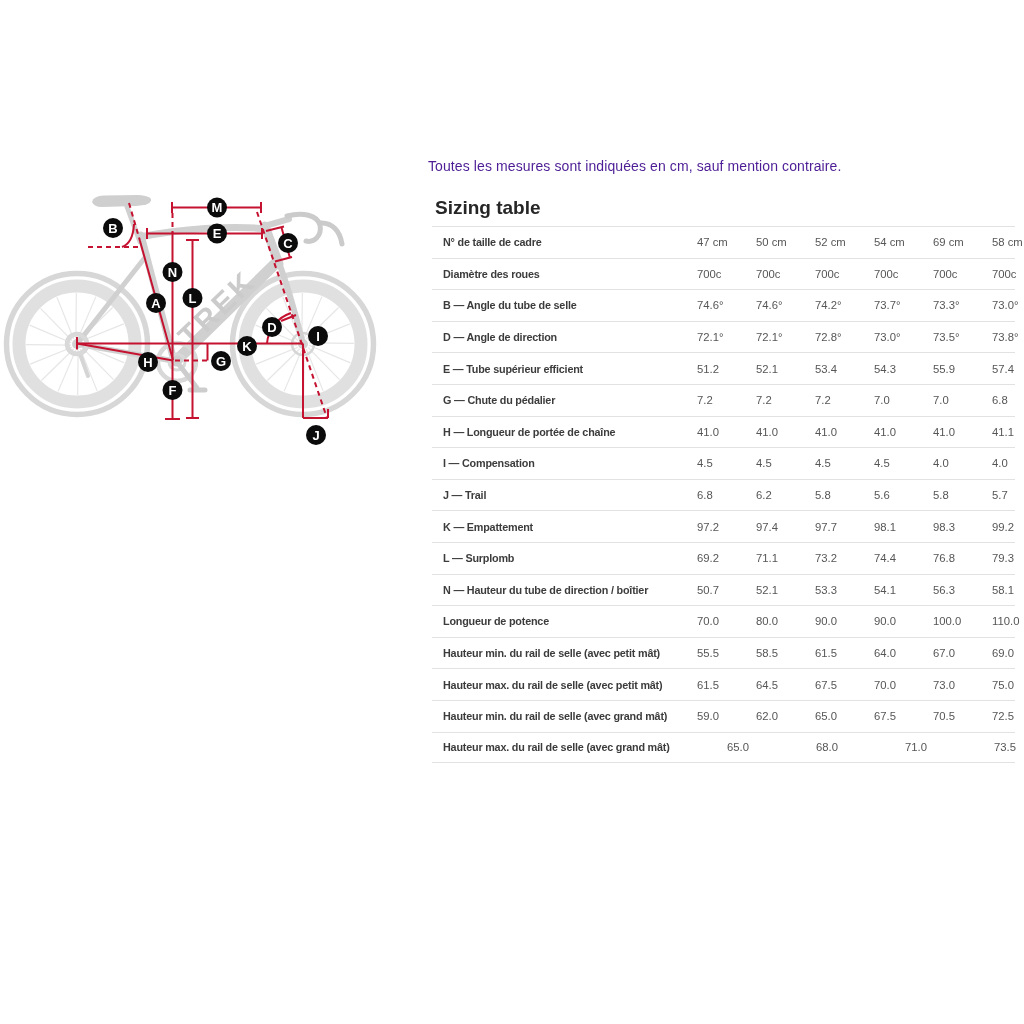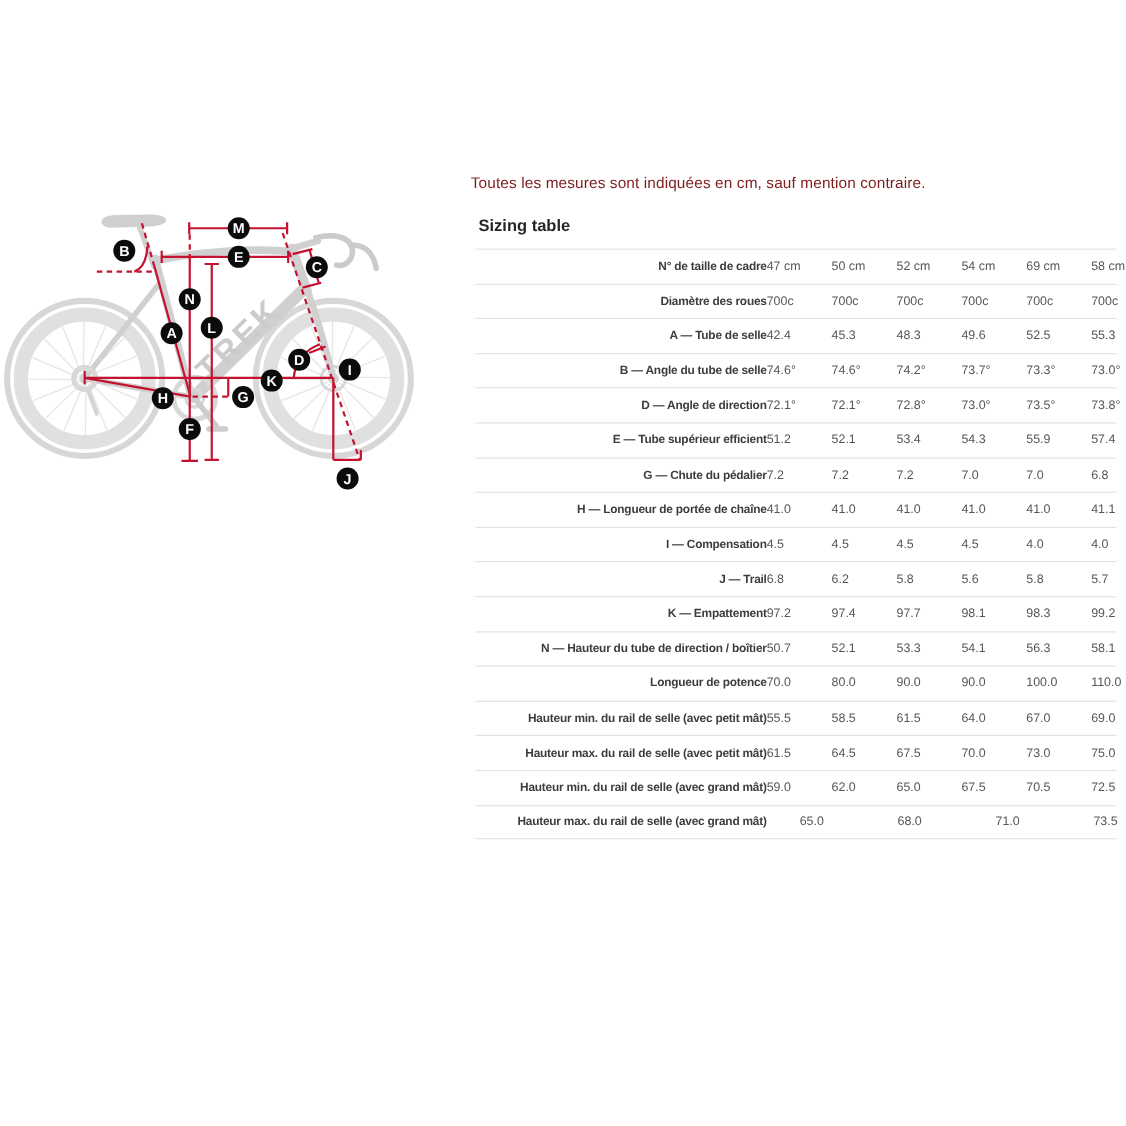--- a/index.html
+++ b/index.html
@@ -1,28 +1,28 @@
 <!DOCTYPE html>
 <html><head>
 <meta charset="utf-8">
 <style>
   html,body{margin:0;padding:0;background:#ffffff;}
   body{width:1024px;height:1024px;position:relative;overflow:hidden;
        font-family:"Liberation Sans", sans-serif;}
   .note{position:absolute;left:428px;top:158px;font-size:14px;font-weight:500;
-        color:#7f1d1d;letter-spacing:.1px;}
-  .sizing-title{position:absolute;left:435px;top:197px;font-size:15px;
+        color:#4c1d95;letter-spacing:.1px;}
+  .sizing-title{position:absolute;left:435px;top:197px;font-size:19px;
         font-weight:bold;color:#262626;}
   .sizing-table{position:absolute;left:432px;top:226px;width:583px;}
   .trow{display:grid;grid-template-columns:265px 59px 59px 59px 59px 59px 59px;
         align-items:center;height:31.6px;box-sizing:border-box;
         border-top:1px solid #e2e2e2;}
   .trow:last-child{border-bottom:1px solid #e2e2e2;gap:30px;}
   .tlabel{padding-left:11px;font-size:10.8px;font-weight:bold;color:#3c3c3c;
-        letter-spacing:-.2px;white-space:nowrap;text-align:right;}
+        letter-spacing:-.2px;white-space:nowrap;}
   .tval{font-size:11.3px;font-weight:400;color:#565656;white-space:nowrap;}
   .bike-diagram{position:absolute;left:0;top:150px;width:440px;height:330px;}
   .bike-stroke{stroke:#d0d0d0;fill:none;stroke-linecap:round;}
   .red-line{stroke:#c41230;stroke-width:2;fill:none;stroke-linecap:butt;}
   .red-dash{stroke:#c41230;stroke-width:2;fill:none;stroke-dasharray:5 4;}
   .marker-letter{fill:#ffffff;font-size:13px;font-weight:bold;
         font-family:"Liberation Sans", sans-serif;text-anchor:middle;}
   .trek-logo{fill:#cbcbcb;font-size:30px;font-weight:bold;letter-spacing:3px;
         font-family:"Liberation Sans", sans-serif;text-anchor:middle;}
 </style>
@@ -223,29 +223,20 @@
     <div class="trow">
       <div class="tlabel">Diamètre des roues</div>
       <div class="tval">700c</div>
       <div class="tval">700c</div>
       <div class="tval">700c</div>
       <div class="tval">700c</div>
       <div class="tval">700c</div>
       <div class="tval">700c</div>
     </div>
     <div class="trow">
-      <div class="tlabel">A — Tube de selle</div>
-      <div class="tval">42.4</div>
-      <div class="tval">45.3</div>
-      <div class="tval">48.3</div>
-      <div class="tval">49.6</div>
-      <div class="tval">52.5</div>
-      <div class="tval">55.3</div>
-    </div>
-    <div class="trow">
       <div class="tlabel">B — Angle du tube de selle</div>
       <div class="tval">74.6°</div>
       <div class="tval">74.6°</div>
       <div class="tval">74.2°</div>
       <div class="tval">73.7°</div>
       <div class="tval">73.3°</div>
       <div class="tval">73.0°</div>
     </div>
     <div class="trow">
       <div class="tlabel">D — Angle de direction</div>
@@ -304,20 +295,29 @@
     <div class="trow">
       <div class="tlabel">K — Empattement</div>
       <div class="tval">97.2</div>
       <div class="tval">97.4</div>
       <div class="tval">97.7</div>
       <div class="tval">98.1</div>
       <div class="tval">98.3</div>
       <div class="tval">99.2</div>
     </div>
     <div class="trow">
+      <div class="tlabel">L — Surplomb</div>
+      <div class="tval">69.2</div>
+      <div class="tval">71.1</div>
+      <div class="tval">73.2</div>
+      <div class="tval">74.4</div>
+      <div class="tval">76.8</div>
+      <div class="tval">79.3</div>
+    </div>
+    <div class="trow">
       <div class="tlabel">N — Hauteur du tube de direction / boîtier</div>
       <div class="tval">50.7</div>
       <div class="tval">52.1</div>
       <div class="tval">53.3</div>
       <div class="tval">54.1</div>
       <div class="tval">56.3</div>
       <div class="tval">58.1</div>
     </div>
     <div class="trow">
       <div class="tlabel">Longueur de potence</div>

